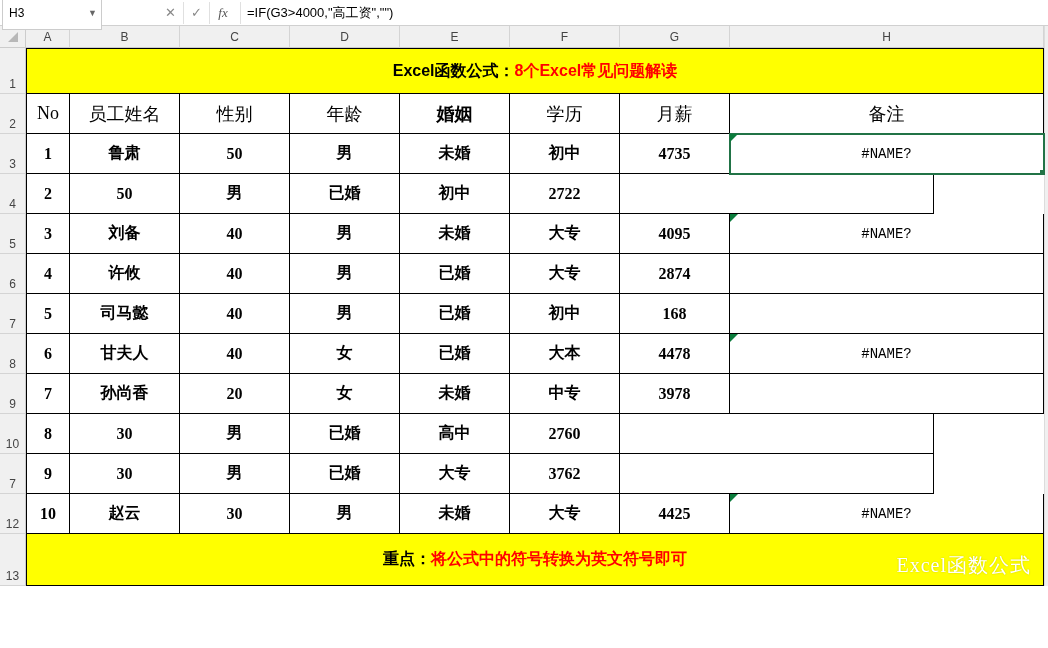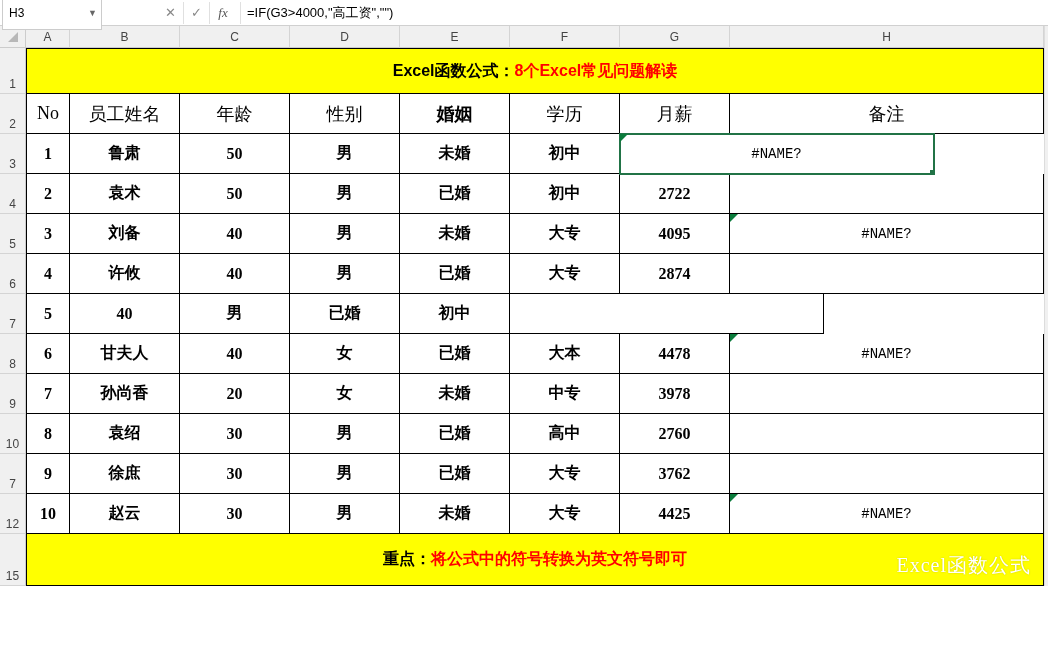--- a/index.html
+++ b/index.html
@@ -90,51 +90,51 @@
           <div class="row-h" style="height: 40px;">3</div>
           <div class="row-h" style="height: 40px;">4</div>
           <div class="row-h" style="height: 40px;">5</div>
           <div class="row-h" style="height: 40px;">6</div>
           <div class="row-h" style="height: 40px;">7</div>
           <div class="row-h" style="height: 40px;">8</div>
           <div class="row-h" style="height: 40px;">9</div>
           <div class="row-h" style="height: 40px;">10</div>
           <div class="row-h" style="height: 40px;">7</div>
           <div class="row-h" style="height: 40px;">12</div>
-          <div class="row-h" style="height: 52px;">15</div>
+          <div class="row-h" style="height: 52px;">13</div>
         </div>
       <div class="data-area" id="data-area">
           <div class="row" style="height: 46px;">
             <div class="cell yellow-bg tb-t tb-l tb-r tb-b" style="width: 1018px; height: 100%;">
               <span class="title-text">Excel函数公式：</span>
               <span class="title-text title-red">8个Excel常见问题解读</span>
             </div>
           </div>
           <div class="row" style="height: 40px;">
             <div class="cell tb-b tb-r tb-l hdr-cell" style="width: 44px; height: 100%;">No</div>
             <div class="cell tb-b tb-r hdr-cell" style="width: 110px; height: 100%;">员工姓名</div>
+            <div class="cell tb-b tb-r hdr-cell" style="width: 110px; height: 100%;">性别</div>
             <div class="cell tb-b tb-r hdr-cell" style="width: 110px; height: 100%;">年龄</div>
-            <div class="cell tb-b tb-r hdr-cell" style="width: 110px; height: 100%;">性别</div>
             <div class="cell tb-b tb-r hdr-cell" style="width: 110px; height: 100%; font-weight: bold;">婚姻</div>
             <div class="cell tb-b tb-r hdr-cell" style="width: 110px; height: 100%;">学历</div>
             <div class="cell tb-b tb-r hdr-cell" style="width: 110px; height: 100%;">月薪</div>
             <div class="cell tb-b tb-r hdr-cell" style="width: 314px; height: 100%; text-align: center;">备注</div>
           </div>
           <div class="row" style="height: 40px;">
             <div class="cell tb-b tb-r tb-l data-cell" style="width: 44px; height: 100%;">1</div>
             <div class="cell tb-b tb-r data-cell" style="width: 110px; height: 100%;">鲁肃</div>
             <div class="cell tb-b tb-r data-cell" style="width: 110px; height: 100%;">50</div>
             <div class="cell tb-b tb-r data-cell" style="width: 110px; height: 100%;">男</div>
             <div class="cell tb-b tb-r data-cell" style="width: 110px; height: 100%;">未婚</div>
             <div class="cell tb-b tb-r data-cell" style="width: 110px; height: 100%;">初中</div>
+            <div class="cell tb-b tb-r data-cell" style="width: 110px; height: 100%;">4735</div>
             <div class="cell tb-b tb-r remark-cell sel-cell" style="width: 314px; height: 100%;">#NAME?<div class="err-tri"></div></div>
           </div>
           <div class="row" style="height: 40px;">
             <div class="cell tb-b tb-r tb-l data-cell" style="width: 44px; height: 100%;">2</div>
-            <div class="cell tb-b tb-r data-cell" style="width: 110px; height: 100%;">袁术</div>
             <div class="cell tb-b tb-r data-cell" style="width: 110px; height: 100%;">50</div>
             <div class="cell tb-b tb-r data-cell" style="width: 110px; height: 100%;">男</div>
             <div class="cell tb-b tb-r data-cell" style="width: 110px; height: 100%;">已婚</div>
             <div class="cell tb-b tb-r data-cell" style="width: 110px; height: 100%;">初中</div>
             <div class="cell tb-b tb-r data-cell" style="width: 110px; height: 100%;">2722</div>
             <div class="cell tb-b tb-r remark-cell" style="width: 314px; height: 100%;"></div>
           </div>
           <div class="row" style="height: 40px;">
             <div class="cell tb-b tb-r tb-l data-cell" style="width: 44px; height: 100%;">3</div>
             <div class="cell tb-b tb-r data-cell" style="width: 110px; height: 100%;">刘备</div>
@@ -150,24 +150,26 @@
             <div class="cell tb-b tb-r data-cell" style="width: 110px; height: 100%;">许攸</div>
             <div class="cell tb-b tb-r data-cell" style="width: 110px; height: 100%;">40</div>
             <div class="cell tb-b tb-r data-cell" style="width: 110px; height: 100%;">男</div>
             <div class="cell tb-b tb-r data-cell" style="width: 110px; height: 100%;">已婚</div>
             <div class="cell tb-b tb-r data-cell" style="width: 110px; height: 100%;">大专</div>
             <div class="cell tb-b tb-r data-cell" style="width: 110px; height: 100%;">2874</div>
             <div class="cell tb-b tb-r remark-cell" style="width: 314px; height: 100%;"></div>
           </div>
           <div class="row" style="height: 40px;">
             <div class="cell tb-b tb-r tb-l data-cell" style="width: 44px; height: 100%;">5</div>
+            <div class="cell tb-b tb-r data-cell" style="width: 110px; height: 100%;">司马懿</div>
             <div class="cell tb-b tb-r data-cell" style="width: 110px; height: 100%;">40</div>
             <div class="cell tb-b tb-r data-cell" style="width: 110px; height: 100%;">男</div>
             <div class="cell tb-b tb-r data-cell" style="width: 110px; height: 100%;">已婚</div>
             <div class="cell tb-b tb-r data-cell" style="width: 110px; height: 100%;">初中</div>
+            <div class="cell tb-b tb-r data-cell" style="width: 110px; height: 100%;">168</div>
             <div class="cell tb-b tb-r remark-cell" style="width: 314px; height: 100%;"></div>
           </div>
           <div class="row" style="height: 40px;">
             <div class="cell tb-b tb-r tb-l data-cell" style="width: 44px; height: 100%;">6</div>
             <div class="cell tb-b tb-r data-cell" style="width: 110px; height: 100%;">甘夫人</div>
             <div class="cell tb-b tb-r data-cell" style="width: 110px; height: 100%;">40</div>
             <div class="cell tb-b tb-r data-cell" style="width: 110px; height: 100%;">女</div>
             <div class="cell tb-b tb-r data-cell" style="width: 110px; height: 100%;">已婚</div>
             <div class="cell tb-b tb-r data-cell" style="width: 110px; height: 100%;">大本</div>
             <div class="cell tb-b tb-r data-cell" style="width: 110px; height: 100%;">4478</div>
@@ -178,31 +180,29 @@
             <div class="cell tb-b tb-r data-cell" style="width: 110px; height: 100%;">孙尚香</div>
             <div class="cell tb-b tb-r data-cell" style="width: 110px; height: 100%;">20</div>
             <div class="cell tb-b tb-r data-cell" style="width: 110px; height: 100%;">女</div>
             <div class="cell tb-b tb-r data-cell" style="width: 110px; height: 100%;">未婚</div>
             <div class="cell tb-b tb-r data-cell" style="width: 110px; height: 100%;">中专</div>
             <div class="cell tb-b tb-r data-cell" style="width: 110px; height: 100%;">3978</div>
             <div class="cell tb-b tb-r remark-cell" style="width: 314px; height: 100%;"></div>
           </div>
           <div class="row" style="height: 40px;">
             <div class="cell tb-b tb-r tb-l data-cell" style="width: 44px; height: 100%;">8</div>
-            <div class="cell tb-b tb-r data-cell" style="width: 110px; height: 100%;">袁绍</div>
             <div class="cell tb-b tb-r data-cell" style="width: 110px; height: 100%;">30</div>
             <div class="cell tb-b tb-r data-cell" style="width: 110px; height: 100%;">男</div>
             <div class="cell tb-b tb-r data-cell" style="width: 110px; height: 100%;">已婚</div>
             <div class="cell tb-b tb-r data-cell" style="width: 110px; height: 100%;">高中</div>
             <div class="cell tb-b tb-r data-cell" style="width: 110px; height: 100%; text-align: right;">2760</div>
             <div class="cell tb-b tb-r remark-cell" style="width: 314px; height: 100%;"></div>
           </div>
           <div class="row" style="height: 40px;">
             <div class="cell tb-b tb-r tb-l data-cell" style="width: 44px; height: 100%;">9</div>
-            <div class="cell tb-b tb-r data-cell" style="width: 110px; height: 100%;">徐庶</div>
             <div class="cell tb-b tb-r data-cell" style="width: 110px; height: 100%;">30</div>
             <div class="cell tb-b tb-r data-cell" style="width: 110px; height: 100%;">男</div>
             <div class="cell tb-b tb-r data-cell" style="width: 110px; height: 100%;">已婚</div>
             <div class="cell tb-b tb-r data-cell" style="width: 110px; height: 100%;">大专</div>
             <div class="cell tb-b tb-r data-cell" style="width: 110px; height: 100%;">3762</div>
             <div class="cell tb-b tb-r remark-cell" style="width: 314px; height: 100%;"></div>
           </div>
           <div class="row" style="height: 40px;">
             <div class="cell tb-b tb-r tb-l data-cell" style="width: 44px; height: 100%;">10</div>
             <div class="cell tb-b tb-r data-cell" style="width: 110px; height: 100%;">赵云</div>

